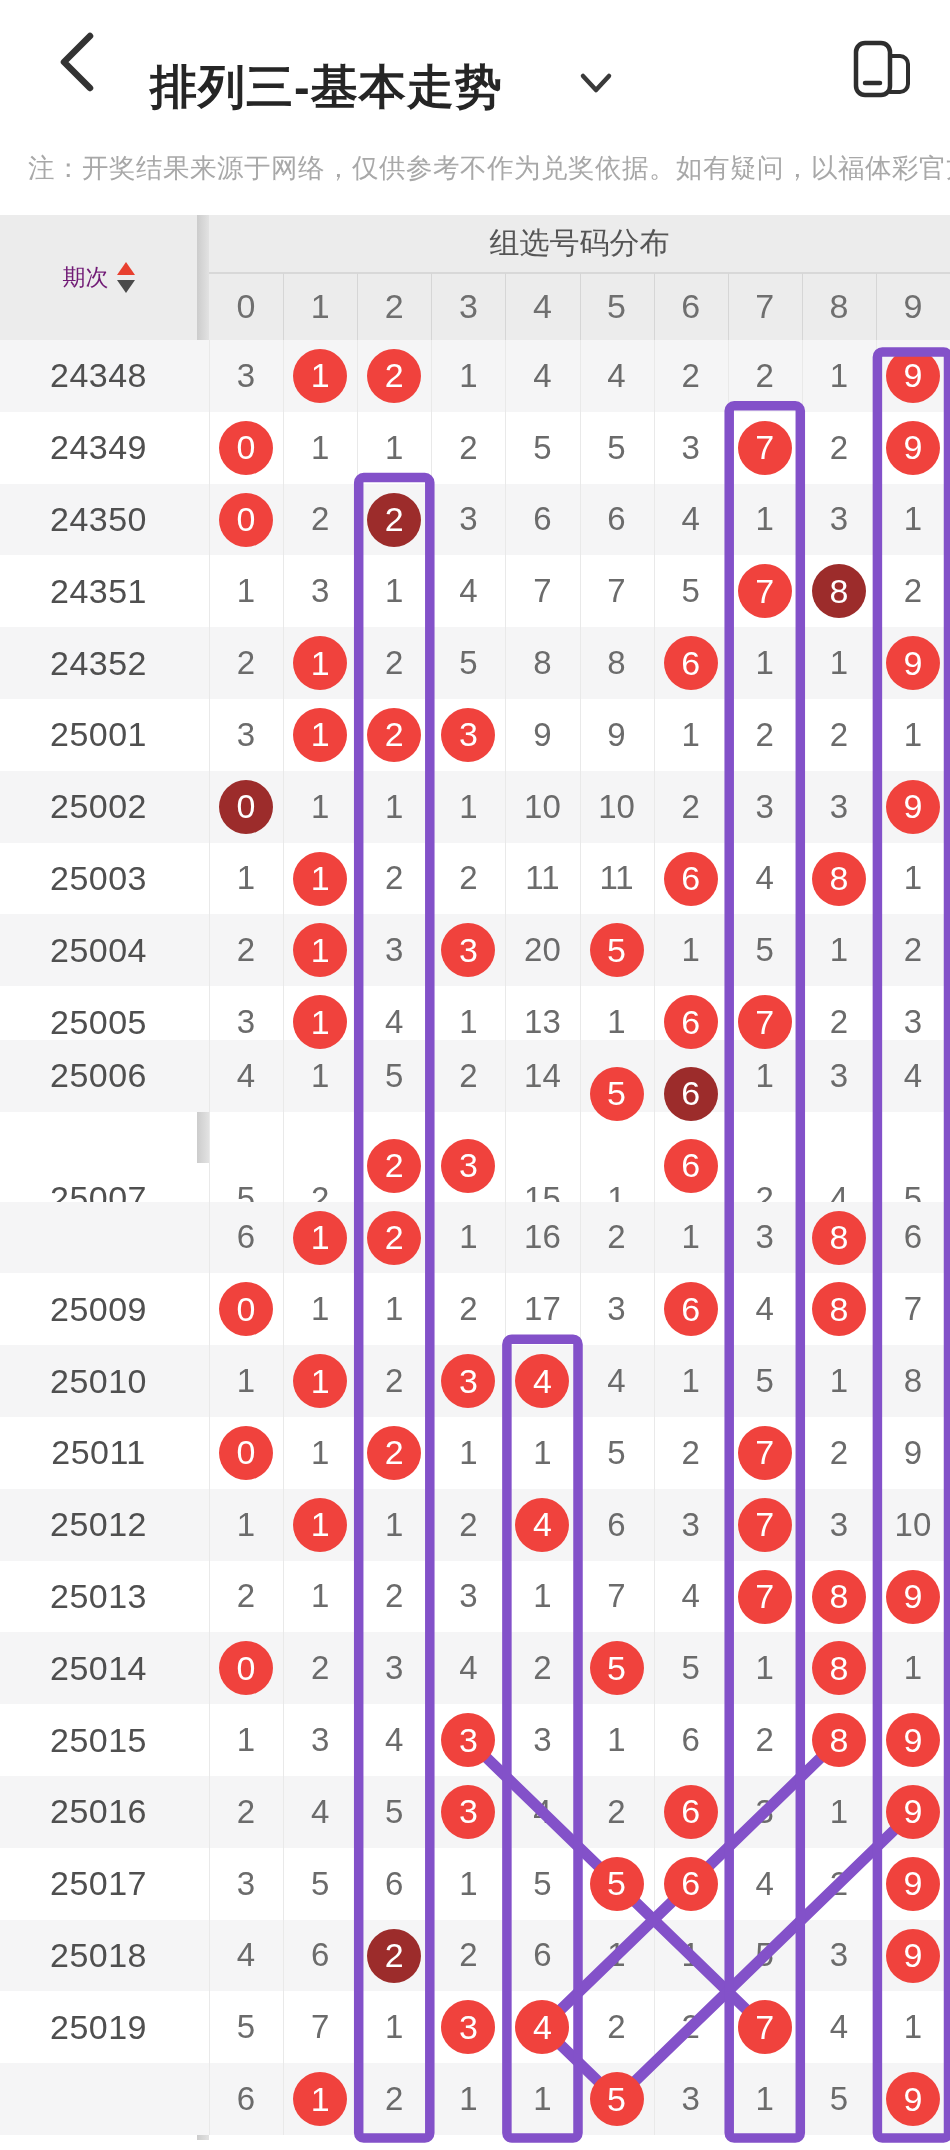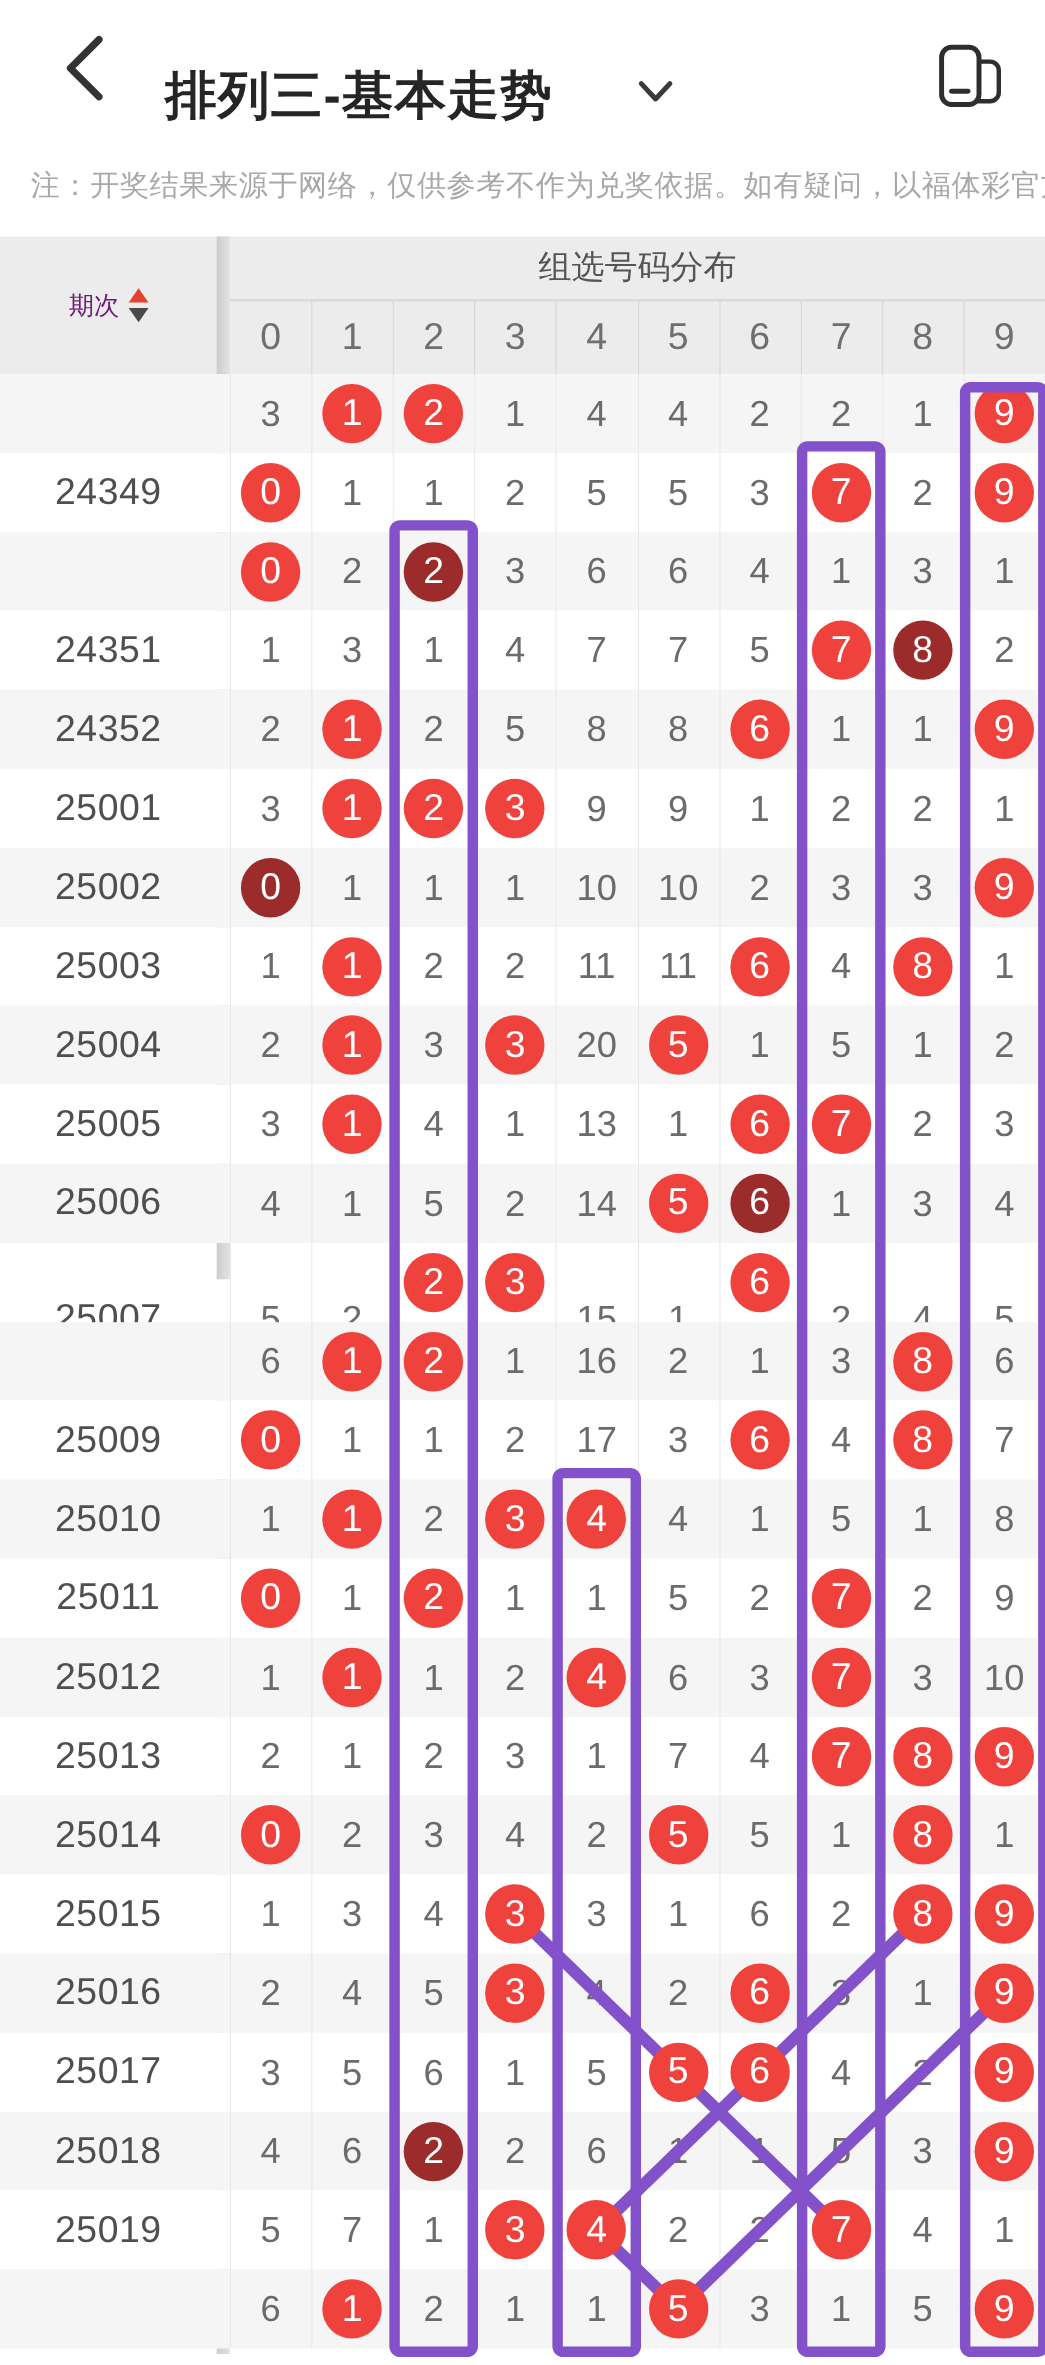--- a/index.html
+++ b/index.html
@@ -103,39 +103,41 @@
           <div class="hsep" style="left: 727.7px;"></div>
           <div class="dh" style="left: 801.8px; width: 74.1px;">8</div>
           <div class="hsep" style="left: 801.8px;"></div>
           <div class="dh" style="left: 875.9px; width: 74.1px;">9</div>
           <div class="hsep" style="left: 875.9px;"></div>
         </div>
     </div>
     <div id="vband"></div>
     <div id="tbody">
         <div class="trow stripe" style="top: 0px; height: 71.8px;">
+          <div class="pcell">24348</div>
           <div class="vcell" style="left: 209px; width: 74.1px;">3</div>
           <div class="vcell" style="left: 431.3px; width: 74.1px;">1</div>
           <div class="vcell" style="left: 505.4px; width: 74.1px;">4</div>
           <div class="vcell" style="left: 579.5px; width: 74.1px;">4</div>
           <div class="vcell" style="left: 653.6px; width: 74.1px;">2</div>
           <div class="vcell" style="left: 727.7px; width: 74.1px;">2</div>
           <div class="vcell" style="left: 801.8px; width: 74.1px;">1</div>
         </div>
         <div class="trow" style="top: 71.8px; height: 71.8px;">
           <div class="pcell">24349</div>
           <div class="vcell" style="left: 283.1px; width: 74.1px;">1</div>
           <div class="vcell" style="left: 357.2px; width: 74.1px;">1</div>
           <div class="vcell" style="left: 431.3px; width: 74.1px;">2</div>
           <div class="vcell" style="left: 505.4px; width: 74.1px;">5</div>
           <div class="vcell" style="left: 579.5px; width: 74.1px;">5</div>
           <div class="vcell" style="left: 653.6px; width: 74.1px;">3</div>
           <div class="vcell" style="left: 801.8px; width: 74.1px;">2</div>
         </div>
         <div class="trow stripe" style="top: 143.6px; height: 71.8px;">
+          <div class="pcell">24350</div>
           <div class="vcell" style="left: 283.1px; width: 74.1px;">2</div>
           <div class="vcell" style="left: 431.3px; width: 74.1px;">3</div>
           <div class="vcell" style="left: 505.4px; width: 74.1px;">6</div>
           <div class="vcell" style="left: 579.5px; width: 74.1px;">6</div>
           <div class="vcell" style="left: 653.6px; width: 74.1px;">4</div>
           <div class="vcell" style="left: 727.7px; width: 74.1px;">1</div>
           <div class="vcell" style="left: 801.8px; width: 74.1px;">3</div>
           <div class="vcell" style="left: 875.9px; width: 74.1px;">1</div>
         </div>
         <div class="trow" style="top: 215.4px; height: 71.8px;">
@@ -203,21 +205,21 @@
         <div class="trow" style="top: 646.2px; height: 71.8px;">
           <div class="pcell">25005</div>
           <div class="vcell" style="left: 209px; width: 74.1px;">3</div>
           <div class="vcell" style="left: 357.2px; width: 74.1px;">4</div>
           <div class="vcell" style="left: 431.3px; width: 74.1px;">1</div>
           <div class="vcell" style="left: 505.4px; width: 74.1px;">13</div>
           <div class="vcell" style="left: 579.5px; width: 74.1px;">1</div>
           <div class="vcell" style="left: 801.8px; width: 74.1px;">2</div>
           <div class="vcell" style="left: 875.9px; width: 74.1px;">3</div>
         </div>
-        <div class="trow stripe" style="top: 718px; height: 71.8px;">
+        <div class="trow stripe" style="top: 700px; height: 71.8px;">
           <div class="pcell">25006</div>
           <div class="vcell" style="left: 209px; width: 74.1px;">4</div>
           <div class="vcell" style="left: 283.1px; width: 74.1px;">1</div>
           <div class="vcell" style="left: 357.2px; width: 74.1px;">5</div>
           <div class="vcell" style="left: 431.3px; width: 74.1px;">2</div>
           <div class="vcell" style="left: 505.4px; width: 74.1px;">14</div>
           <div class="vcell" style="left: 727.7px; width: 74.1px;">1</div>
           <div class="vcell" style="left: 801.8px; width: 74.1px;">3</div>
           <div class="vcell" style="left: 875.9px; width: 74.1px;">4</div>
         </div>

